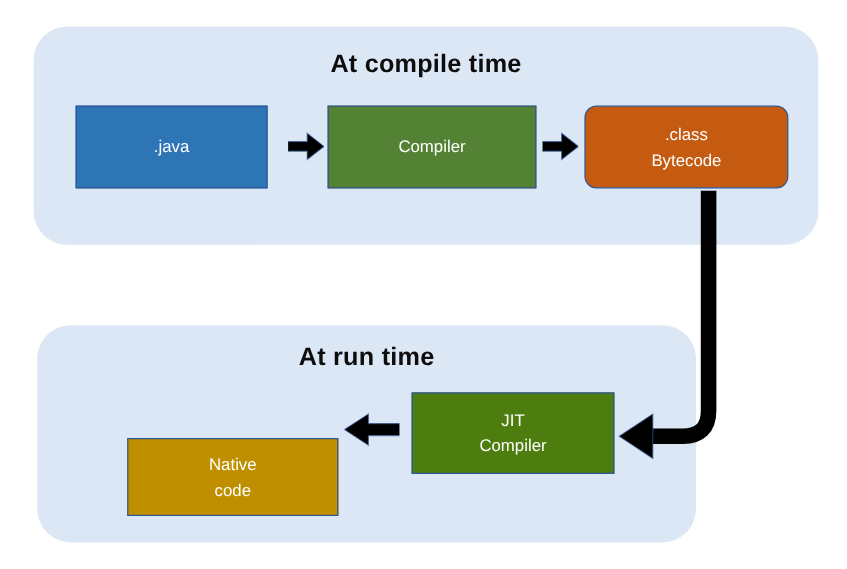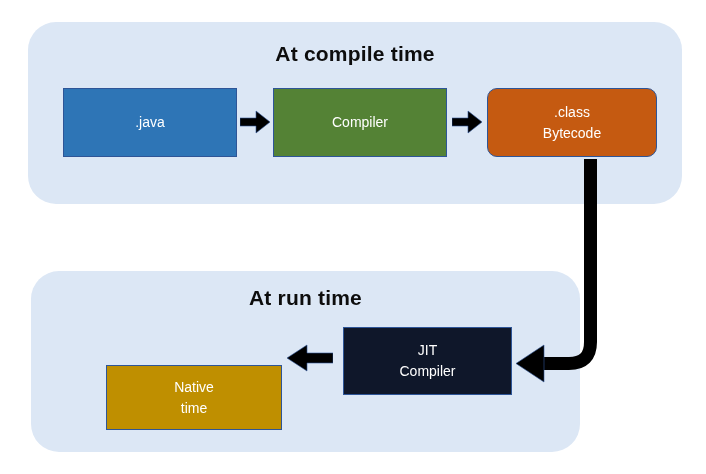--- a/index.html
+++ b/index.html
@@ -34,21 +34,21 @@
     display: flex;
     flex-direction: column;
     align-items: center;
     justify-content: center;
     color: #ffffff;
     font-size: 14px;
     line-height: 21px;
     text-align: center;
     border: 1.5px solid #2e5597;
   }
-  .node-java     { left: 63px;  top: 88px;  width: 174px; height: 69px; }
+  .node-java     { left: 63px;  top: 88px;  width: 160px; height: 69px; }
   .node-compiler { left: 273px; top: 88px;  width: 174px; height: 69px; }
   .node-class    { left: 487px; top: 88px;  width: 170px; height: 69px; }
   .node-native   { left: 106px; top: 328px; width: 176px; height: 65px; margin-top: 37px; }
   .node-jit      { left: 343px; top: 327px; width: 169px; height: 68px; }
   .block-arrow { position: absolute; }
   .arrow-1 { left: 240px; top: 109px; }
   .arrow-2 { left: 452px; top: 109px; }
   .arrow-3 { left: 287px; top: 343px; }
   .connector-overlay {
     position: absolute;
@@ -78,24 +78,24 @@
     <span>Compiler</span>
   </div>
 
   <div class="node node-class" style="background-color: rgb(197, 90, 17); border-color: rgb(46, 85, 151); border-radius: 10px;">
     <span>.class</span>
     <span>Bytecode</span>
   </div>
 
   <div class="node node-native" style="background-color: rgb(191, 143, 0); border-color: rgb(46, 85, 151);">
     <span>Native</span>
-    <span>time</span>
+    <span>code</span>
   </div>
 
-  <div class="node node-jit" style="background-color: #0f172a; border-color: rgb(46, 85, 151);">
+  <div class="node node-jit" style="background-color: #4d7c0f; border-color: rgb(46, 85, 151);">
     <span>JIT</span>
     <span>Compiler</span>
   </div>
 
   <svg class="block-arrow arrow-1" width="30" height="26" viewBox="0 0 30 26">
     <polygon points="0,9 16,9 16,2 30,13 16,24 16,17 0,17" stroke-width="1" stroke-opacity="0.6" style="fill: rgb(0, 0, 0); stroke: rgb(46, 85, 151);"></polygon>
   </svg>
 
   <svg class="block-arrow arrow-2" width="30" height="26" viewBox="0 0 30 26">
     <polygon points="0,9 16,9 16,2 30,13 16,24 16,17 0,17" stroke-width="1" stroke-opacity="0.6" style="fill: rgb(0, 0, 0); stroke: rgb(46, 85, 151);"></polygon>

